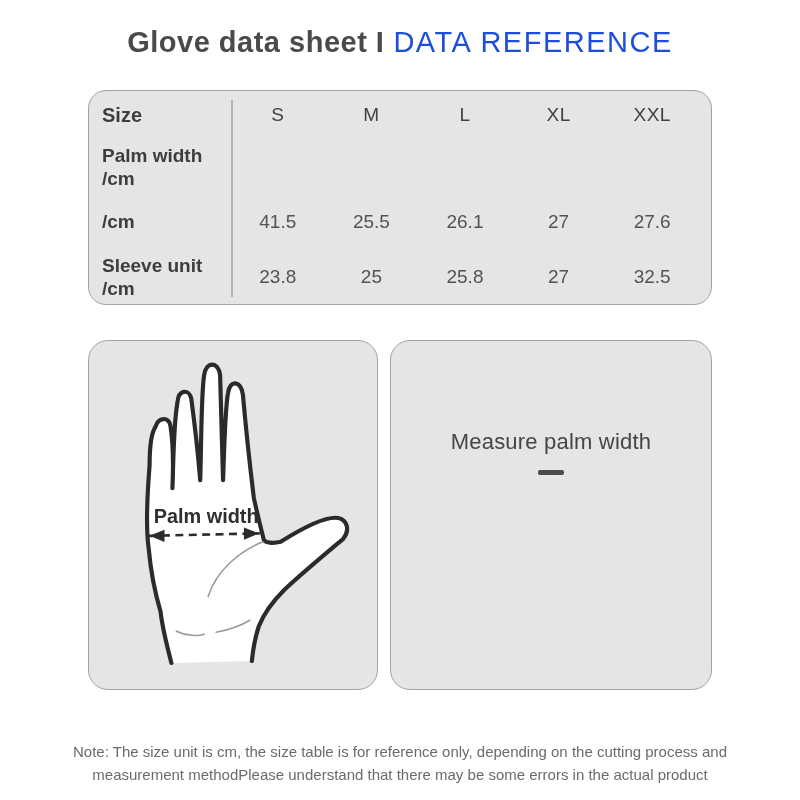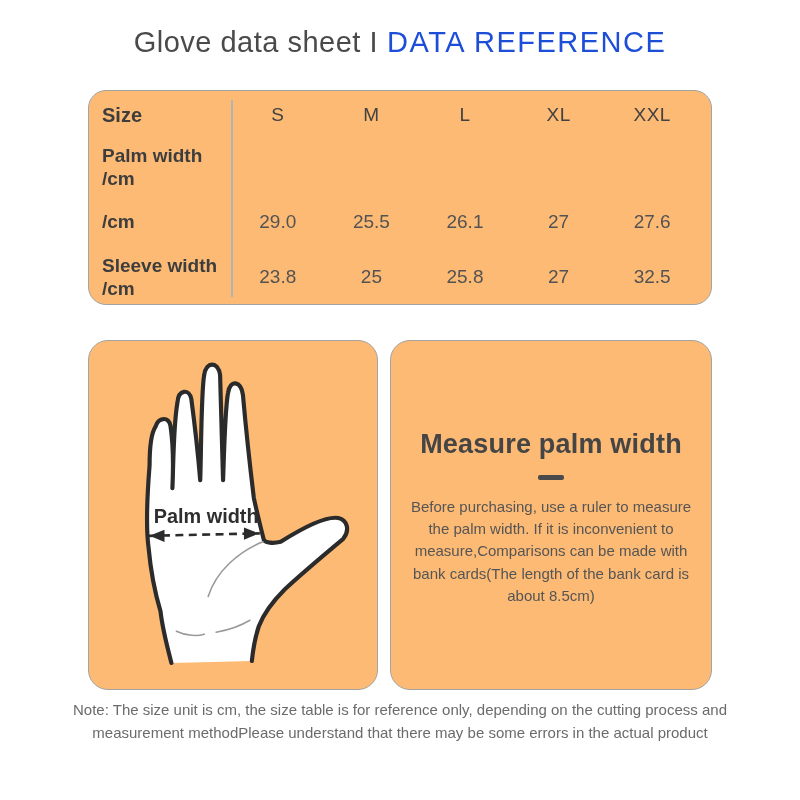--- a/index.html
+++ b/index.html
@@ -8,26 +8,26 @@
     font-family:"Liberation Sans","DejaVu Sans",sans-serif;
     position:relative;overflow:hidden;color:#3f3f3f;
   }
   .page{position:absolute;inset:0;}
 
   
   .title{
     position:absolute;top:26px;left:0;width:100%;
     text-align:center;font-size:29px;color:#4a4a4a;white-space:nowrap;
   }
-  .t-bold{font-weight:400;letter-spacing:.5px;}
+  .t-bold{font-weight:700;letter-spacing:.5px;}
   .t-light{font-weight:400;letter-spacing:1.5px;margin-left:9px;color:#1d4ed8;}
 
   
   .card{
-    position:absolute;background:#fdba74;
+    position:absolute;background:#e5e5e5;
     border:1.5px solid #a3a3a3;border-radius:20px;box-sizing:border-box;
   }
   .table-card{left:88px;top:90px;width:624px;height:215px;border-radius:18px;}
   .hand-card{left:88px;top:340px;width:290px;height:350px;}
   .measure-card{left:390px;top:340px;width:322px;height:350px;}
 
   
   .table-inner{position:absolute;inset:0;display:flex;flex-direction:column;}
   .vdivider{
     position:absolute;left:142px;top:9px;bottom:7px;width:1.5px;
@@ -44,34 +44,34 @@
   .tvals{flex:1;display:flex;padding-right:12px;}
   .tcell{flex:1;text-align:center;font-size:19px;color:#535353;}
   .hcell{color:#424242;letter-spacing:.5px;}
 
   
   .hand-card svg{position:absolute;inset:0;width:100%;height:100%;}
 
   
   .m-head{
     margin-top:88px;text-align:center;
-    font-size:27px;font-weight:700;color:#454545;letter-spacing:.2px;
+    font-size:22px;font-weight:400;color:#454545;letter-spacing:.2px;
   }
   .m-dash{
     width:26px;height:5px;background:#4a4a4a;border-radius:2px;
     margin:15px auto 0 auto;
   }
   .m-body{
     margin:16px 15px 0 15px;text-align:center;
     font-size:15px;line-height:1.48;color:#555555;
   }
 
   
   .note{
-    position:absolute;top:699px;left:50%;transform:translateX(-50%);
+    position:absolute;top:741px;left:50%;transform:translateX(-50%);
     width:692px;margin:0;text-align:center;
     font-size:15px;line-height:1.5;color:#6b6b6b;
   }
 </style>
 </head>
 <body>
 
 <div class="page">
 
   <div class="title">
@@ -98,31 +98,31 @@
           <div>Palm width</div>
           <div>/cm</div>
         </div>
       </div>
 
       <div class="trow tdata">
         <div class="tlabel">
           <div>/cm</div>
         </div>
         <div class="tvals">
-          <div class="tcell">29.0</div>
+          <div class="tcell">41.5</div>
           <div class="tcell">25.5</div>
           <div class="tcell">26.1</div>
           <div class="tcell">27</div>
           <div class="tcell">27.6</div>
         </div>
       </div>
 
       <div class="trow tdata">
         <div class="tlabel">
-          <div>Sleeve width</div>
+          <div>Sleeve unit</div>
           <div>/cm</div>
         </div>
         <div class="tvals">
           <div class="tcell">23.8</div>
           <div class="tcell">25</div>
           <div class="tcell">25.8</div>
           <div class="tcell">27</div>
           <div class="tcell">32.5</div>
         </div>
       </div>
@@ -165,18 +165,17 @@
       <polygon points="61,196 76,189.8 76,202.2" fill="#2b2b2b"></polygon>
       <polygon points="171,193.6 156,187.6 156,200" fill="#2b2b2b"></polygon>
 
       <text x="118" y="183" text-anchor="middle" font-family="Liberation Sans, DejaVu Sans, sans-serif" font-size="20" font-weight="700" fill="#2e2e2e">Palm width</text>
     </svg>
   </div>
 
   <div class="card measure-card">
     <div class="m-head">Measure palm width</div>
     <div class="m-dash"></div>
-    <p class="m-body">Before purchasing, use a ruler to measure the palm width. If it is inconvenient to measure,Comparisons can be made with bank cards(The length of the bank card is about 8.5cm)</p>
   </div>
 
   <p class="note">Note: The size unit is cm, the size table is for reference only, depending on the cutting process and measurement methodPlease understand that there may be some errors in the actual product</p>
 
 </div>
 
 </body></html>

